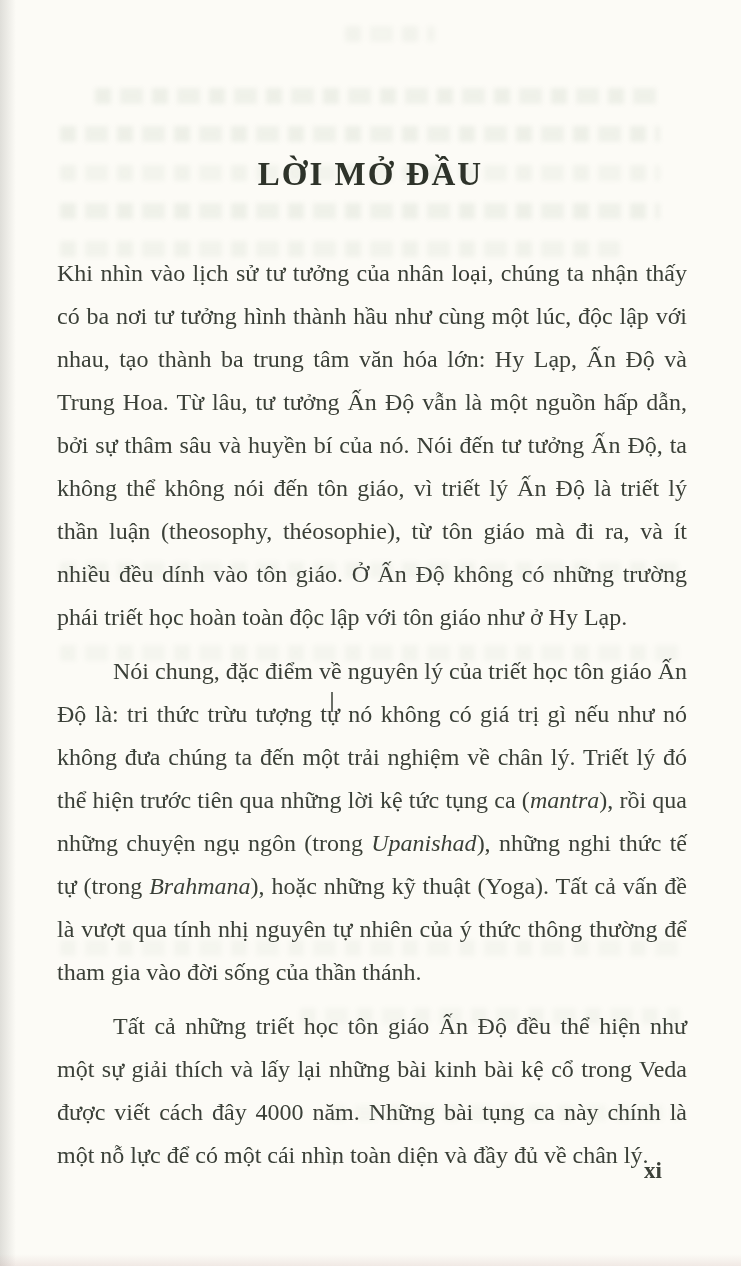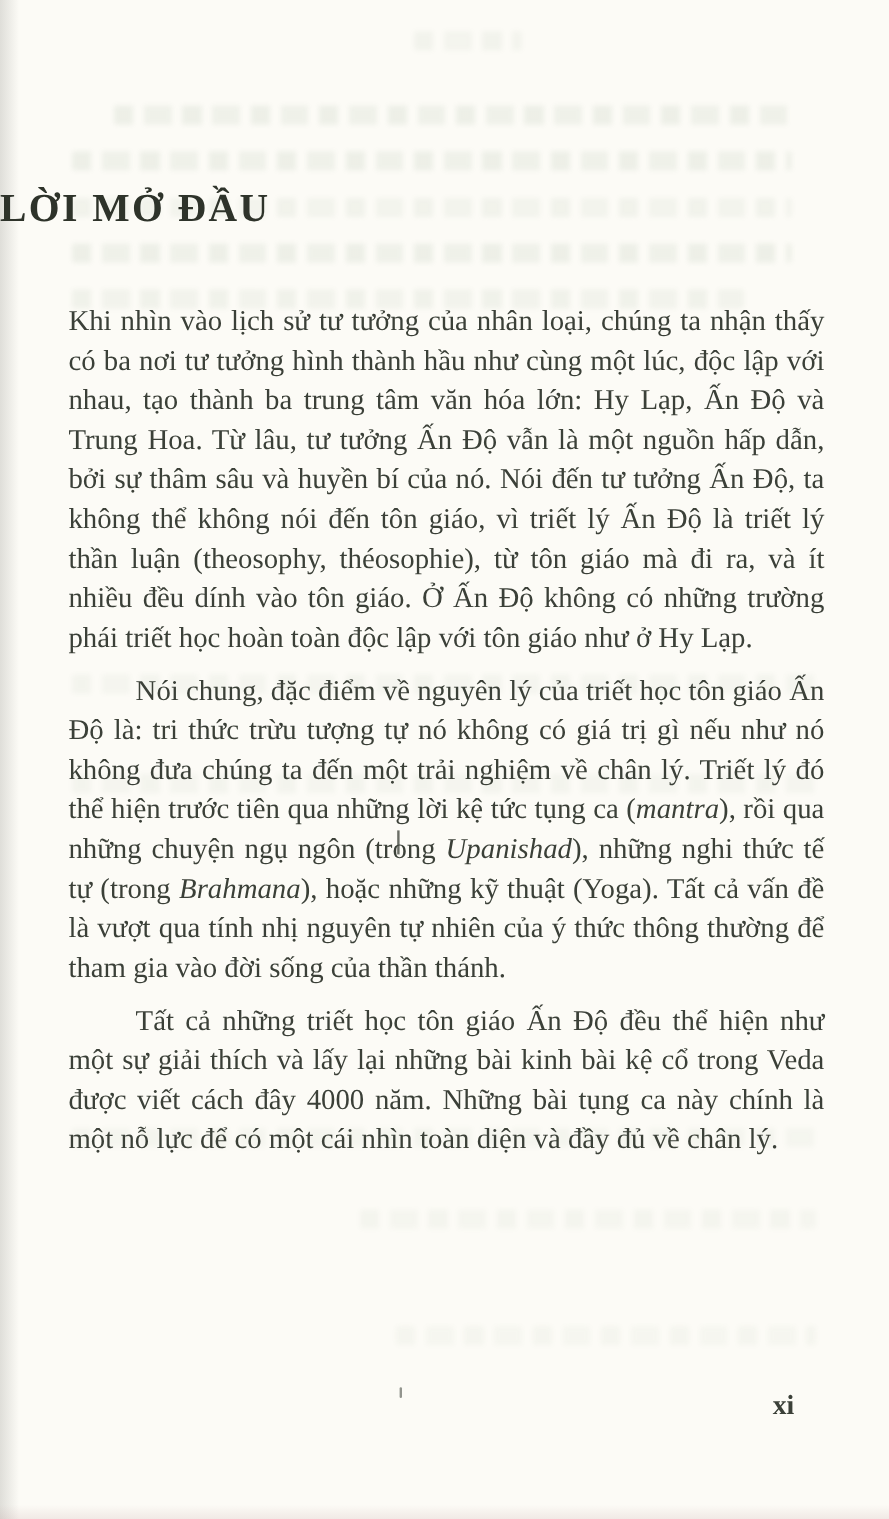--- a/index.html
+++ b/index.html
@@ -41,32 +41,33 @@
     opacity: 0.38;
     border-radius: 2px;
     pointer-events: none;
   }
   .title {
     position: absolute;
     top: 156px;
     left: 0;
     width: 741px;
     margin: 0;
+    text-align: center;
     font-size: 33px;
     font-weight: bold;
     letter-spacing: 2px;
     color: var(--title-ink, #2e332a);
   }
   .content {
     position: absolute;
     top: 252px;
     left: 57px;
     width: 630px;
     font-size: 24px;
-    line-height: 33px;
+    line-height: 43px;
     color: var(--ink, #3b4038);
     text-align: justify;
   }
   .content p.para { margin: 0; }
   .content p.para + p.para { margin-top: 11px; }
   .content p.indent { text-indent: 56px; }
   .content em { }
   .pageno {
     position: absolute;
     top: 1158px;

